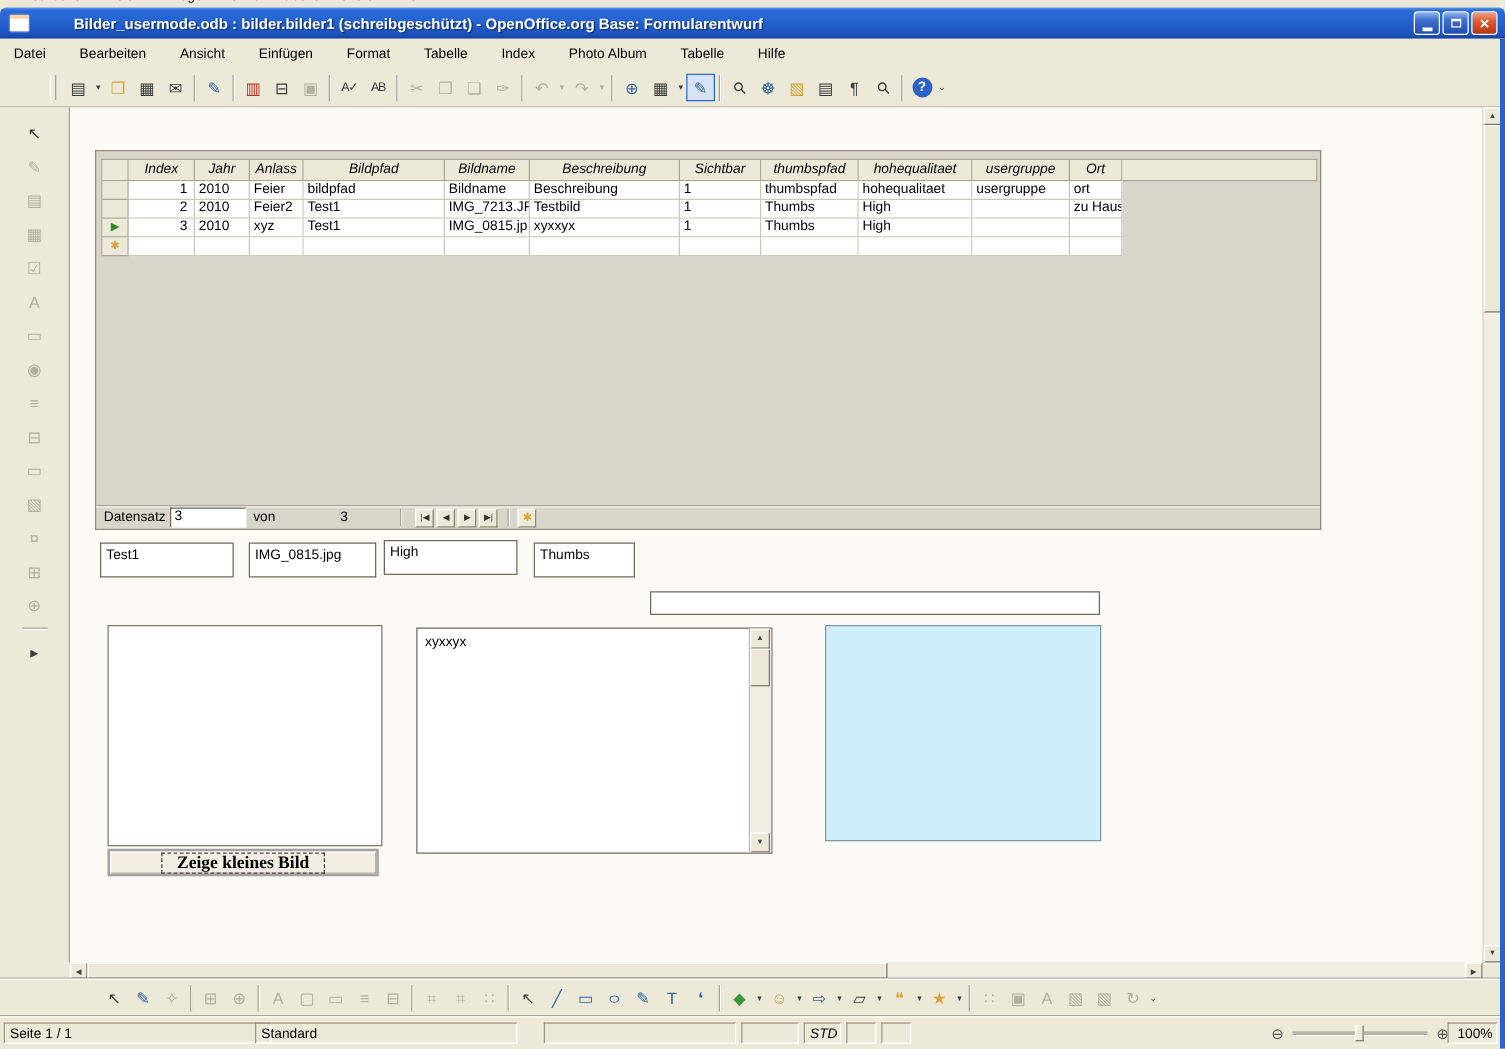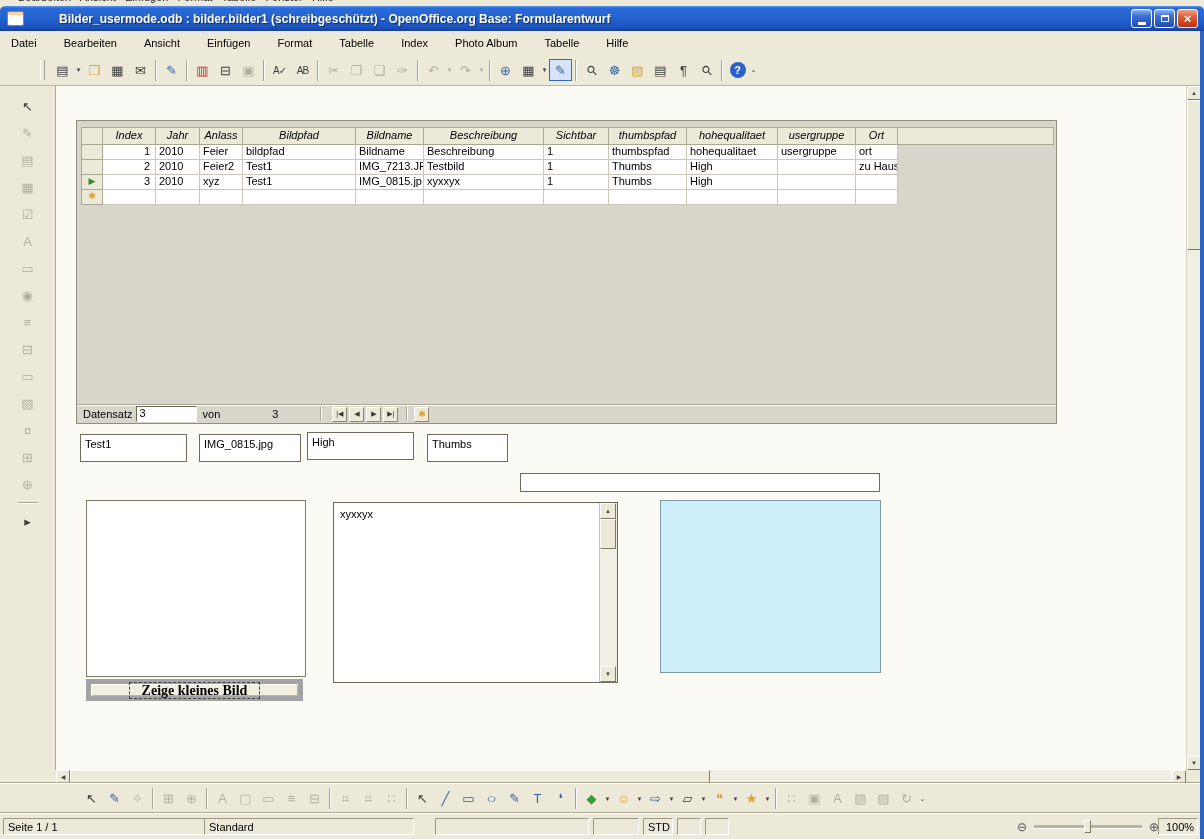--- a/index.html
+++ b/index.html
@@ -102,21 +102,21 @@
 
   
   .memo{position:absolute;left:333px;top:502px;width:285px;height:181px;background:#fff;border:1px solid #6e6b5e;box-sizing:border-box;}
   .memo-text{position:absolute;left:6px;top:5px;font-size:11px;}
   .memo-sb{position:absolute;right:0;top:0;bottom:0;width:17px;background:#f1efe4;border-left:1px solid #c4c0b0;}
   .memo-sb .sb-btn{width:16px;height:16px;}
   .memo-sb .down{position:absolute;bottom:0;}
   .memo-thumb{position:absolute;left:0;top:16px;width:16px;height:30px;background:#ece9d8;border:1px solid #fff;border-right-color:#7d7a6a;border-bottom-color:#7d7a6a;box-sizing:border-box;}
 
   
-  .xpbtn{position:absolute;background:#f2efe2;border:5px solid #a3a3a3;box-shadow:inset 1px 1px 0 #fff,inset -1px -1px 0 #b8b4a2;display:flex;align-items:center;justify-content:center;box-sizing:border-box;cursor:default;}
+  .xpbtn{position:absolute;background:#f2efe2;border:2px solid #a3a3a3;box-shadow:inset 1px 1px 0 #fff,inset -1px -1px 0 #b8b4a2;display:flex;align-items:center;justify-content:center;box-sizing:border-box;cursor:default;}
   .focus-rect{border:1px dashed #444;padding:0 12px;line-height:15px;font-family:"Liberation Serif",serif;font-weight:bold;font-size:14px;}
   .btn2-label{font-size:11px;}
 
   
   .statusbar{position:absolute;left:0;top:813px;width:1204px;height:26px;background:#ece9d8;border-top:1px solid #fff;box-shadow:0 -1px 0 #aba795;}
   .seg{position:absolute;top:4px;height:17px;border:1px solid;border-color:#9c9884 #fff #fff #9c9884;box-sizing:border-box;padding:2px 0 0 4px;font-size:11px;white-space:nowrap;overflow:hidden;}
   .zoomctl{position:absolute;top:4px;height:17px;display:flex;align-items:center;}
   .zbtn{font-size:12px;color:#555;width:16px;text-align:center;}
   .ztrack{position:relative;width:108px;height:3px;background:#b8b4a4;border-bottom:1px solid #fff;margin:0 4px;}
   .zthumb{position:absolute;left:50px;top:-5px;width:7px;height:13px;background:#ece9d8;border:1px solid #fff;border-right-color:#7d7a6a;border-bottom-color:#7d7a6a;box-sizing:border-box;}
@@ -397,21 +397,21 @@
     <span class="tbi dim">▧</span>
     <span class="tbi dim">↻</span>
     <span class="caret">⌄</span>
   </div>
 
   <div class="statusbar">
     <div class="seg" style="left:3px;width:214px;">Seite 1 / 1</div>
     <div class="seg" style="left:204px;width:210px;">Standard</div>
     <div class="seg" style="left:435px;width:154px;"></div>
     <div class="seg" style="left:593px;width:46px;"></div>
-    <div class="seg" style="left:643px;width:30px;">STD</div>
+    <div class="seg" style="left:643px;width:30px;font-style:italic;">STD</div>
     <div class="seg" style="left:677px;width:24px;"></div>
     <div class="seg" style="left:705px;width:24px;"></div>
     <div class="zoomctl" style="left:1014px;">
       <span class="zbtn">⊖</span>
       <span class="ztrack">
           <span class="zthumb"></span>
         </span>
       <span class="zbtn">⊕</span>
     </div>
     <div class="seg" style="left:1158px;width:40px;text-align:center;">100%</div>

